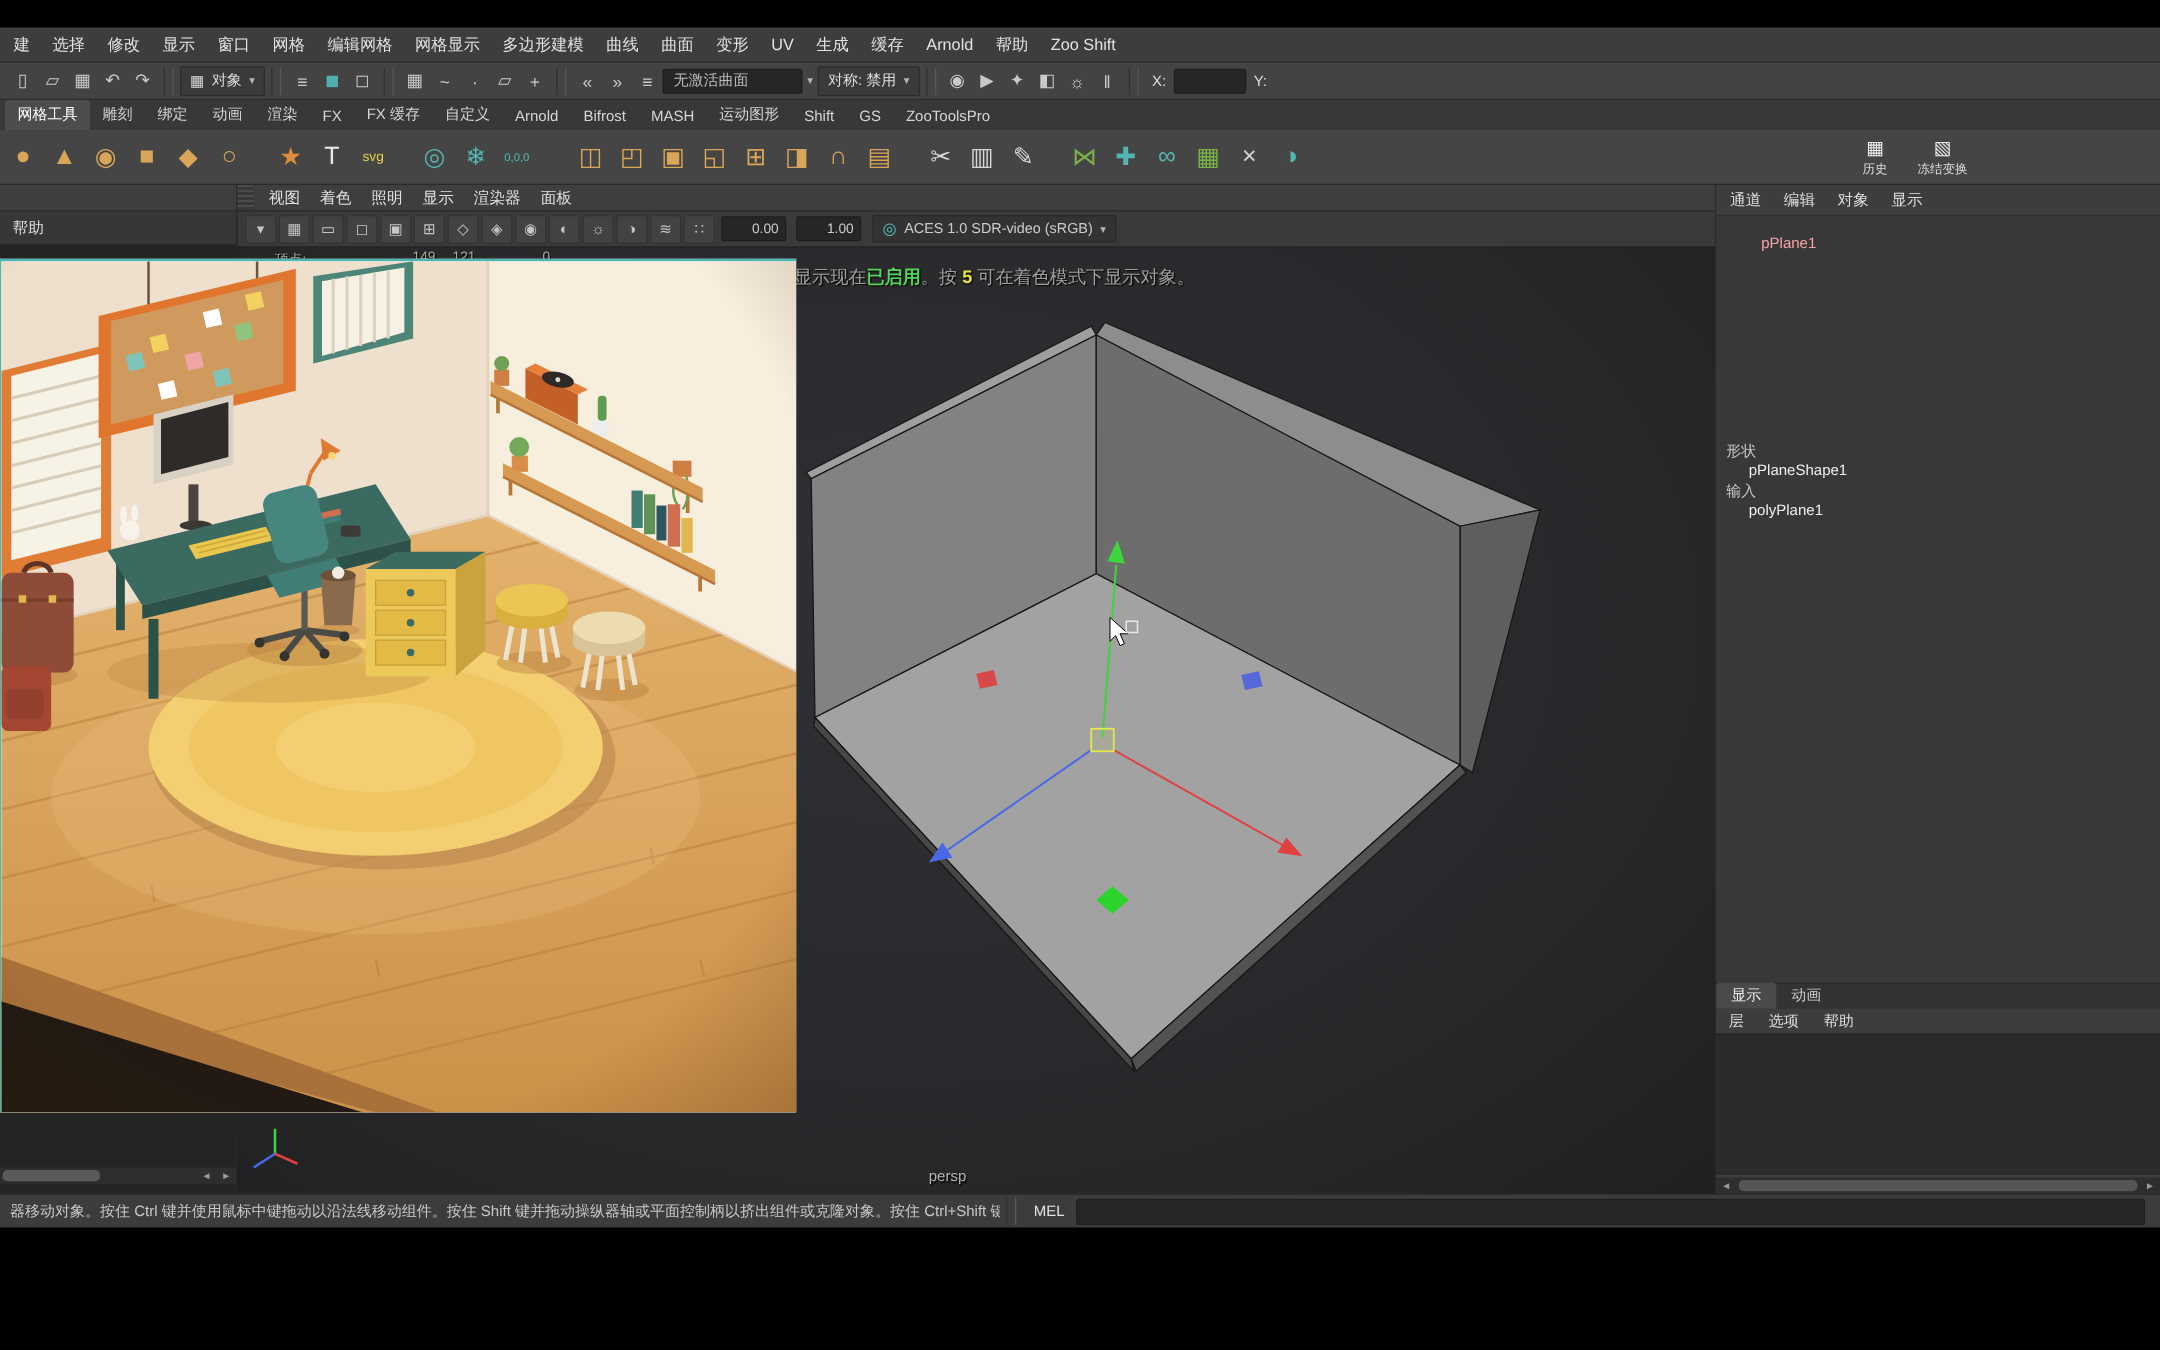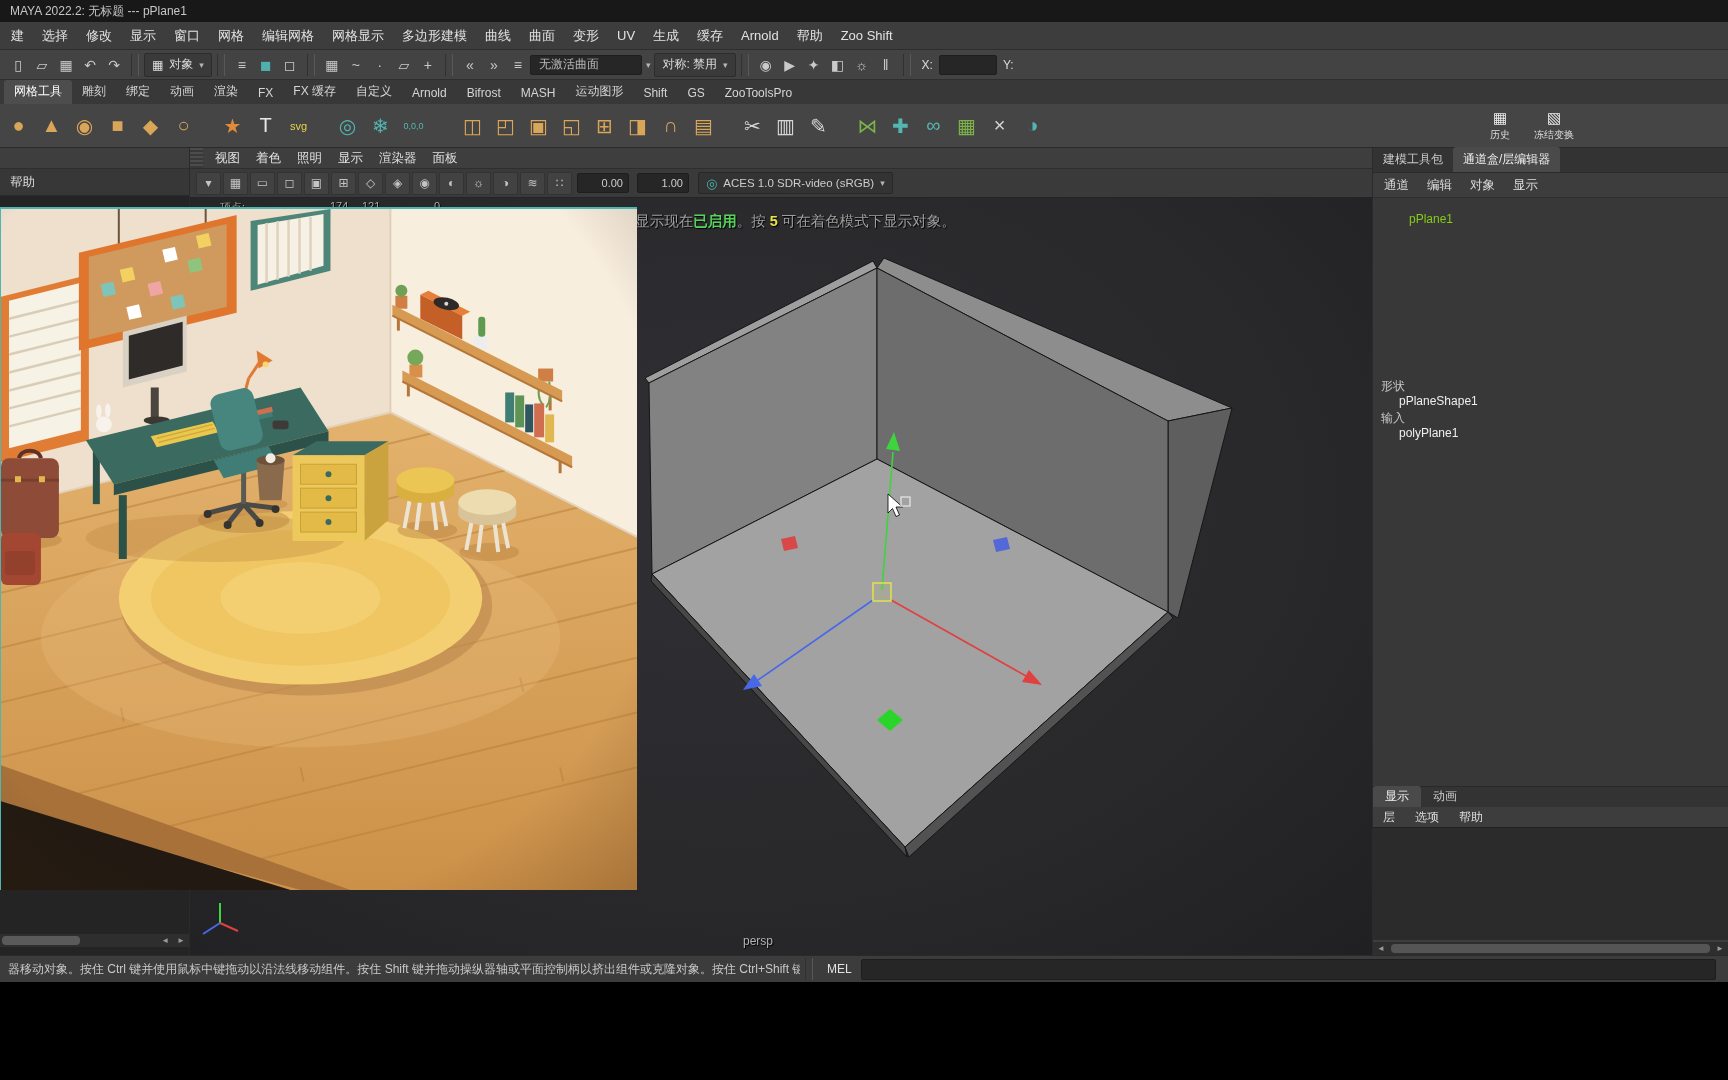--- a/index.html
+++ b/index.html
@@ -71,21 +71,21 @@
   .img-window svg{display:block;width:100%;height:100%;}
   
   .right-panel{position:absolute;left:1372px;top:148px;width:356px;height:807px;background:#3d3d3d;
                border-left:1px solid #2a2a2a;box-sizing:border-box;display:flex;flex-direction:column;}
   .rp-tabs{height:24px;background:#333;display:flex;font-size:12px;border-bottom:1px solid #2a2a2a;align-items:flex-end;}
   .rp-tab{padding:4px 10px;color:#c8c8c8;}
   .rp-tab:nth-child(2){background:#4a4a4a;color:#eee;border-radius:3px 3px 0 0;}
   .rp-menus{height:24px;display:flex;align-items:center;font-size:12.5px;padding-left:2px;background:#3d3d3d;}
   .rp-menu-item{padding:0 9px;color:#ddd;}
   .rp-channel{flex:1;background:#383838;position:relative;font-size:12px;border-top:1px solid #2e2e2e;}
-  .rp-object{position:absolute;left:8px;top:14px;color:#84cc16;padding-left:28px;}
+  .rp-object{position:absolute;left:8px;top:14px;color:#fca5a5;padding-left:28px;}
   .rp-shapes-header{position:absolute;left:8px;top:180px;color:#c6c6c6;}
   .rp-shape-name{position:absolute;left:26px;top:196px;color:#efefef;}
   .rp-inputs-header{position:absolute;left:8px;top:212px;color:#c6c6c6;}
   .rp-input-name{position:absolute;left:26px;top:228px;color:#efefef;}
   .rp-layer-tabs{height:20px;display:flex;background:#333;font-size:12px;border-top:1px solid #292929;align-items:flex-end;}
   .rp-layer-tab{padding:2px 12px;color:#ccc;}
   .rp-layer-tab:first-child{background:#4a4a4a;color:#eee;border-radius:3px 3px 0 0;}
   .rp-layer-menus{height:20px;display:flex;font-size:12px;background:#3d3d3d;align-items:center;}
   .rp-layer-menu{padding:0 10px;color:#ddd;}
   .rp-layer-list{height:112px;background:#2b2b2b;border-top:1px solid #222;}
@@ -100,23 +100,20 @@
   .bb-cmd{flex:1;height:19px;background:#262626;border:1px solid #1d1d1d;margin-right:12px;border-radius:2px;}
   
   .watermark{position:absolute;left:1086px;top:10px;z-index:60;font-size:42px;font-weight:bold;color:#fff;
              -webkit-text-stroke:6px #000;paint-order:stroke fill;white-space:nowrap;letter-spacing:1px;}
 </style>
 </head>
 <body>
 
 <div class="app">
 
-  <div class="titlebar">
-    <span>MAYA 2022.2: 无标题  ---  pPlane1</span>
-  </div>
 
 
   <div class="menubar">
 
   <div class="menu-item">建</div>
       <div class="menu-item">选择</div>
       <div class="menu-item">修改</div>
       <div class="menu-item">显示</div>
       <div class="menu-item">窗口</div>
       <div class="menu-item">网格</div>
@@ -452,21 +449,21 @@
       <div class="cs-dropdown">
         <span class="globe">◎</span>
         <span>ACES 1.0 SDR-video (sRGB)</span>
         <span class="caret">▾</span>
       </div>
     </div>
 
     <div class="vp-canvas">
 
       <span class="hud" style="left:30px">顶点:</span>
-      <span class="hud" style="left:140px">174</span>
+      <span class="hud" style="left:140px">149</span>
       <span class="hud" style="left:172px">121</span>
       <span class="hud" style="left:244px">0</span>
 
       <div class="vp-message">
         <span>线框显示现在</span><span class="msg-state">已启用</span><span>。按 </span><span class="msg-key">5</span><span> 可在着色模式下显示对象。</span>
       </div>
 
       <svg class="scene-svg" viewBox="0 0 1182 759">
         <g stroke="#161616" stroke-width="1">
           <polygon points="687,70 978,223 1042,210 694,60" fill="#8d8d8d"></polygon>
@@ -754,25 +751,20 @@
       <g>
         <rect x="0" y="325" width="40" height="52" rx="6" fill="#a34632"></rect>
         <rect x="4" y="343" width="30" height="24" rx="4" fill="#93402d"></rect>
       </g>
 
       <rect x="0" y="0" width="637" height="683" fill="url(#vign)"></rect>
     </svg>
   </div>
 
   <div class="right-panel">
-    <div class="rp-tabs">
-
-    <div class="rp-tab">建模工具包</div>
-        <div class="rp-tab">通道盒/层编辑器</div>
-      </div>
     <div class="rp-menus">
 
     <div class="rp-menu-item">通道</div>
         <div class="rp-menu-item">编辑</div>
         <div class="rp-menu-item">对象</div>
         <div class="rp-menu-item">显示</div>
       </div>
     <div class="rp-channel">
       <div class="rp-object">pPlane1</div>
       <div class="rp-shapes-header">形状</div>

